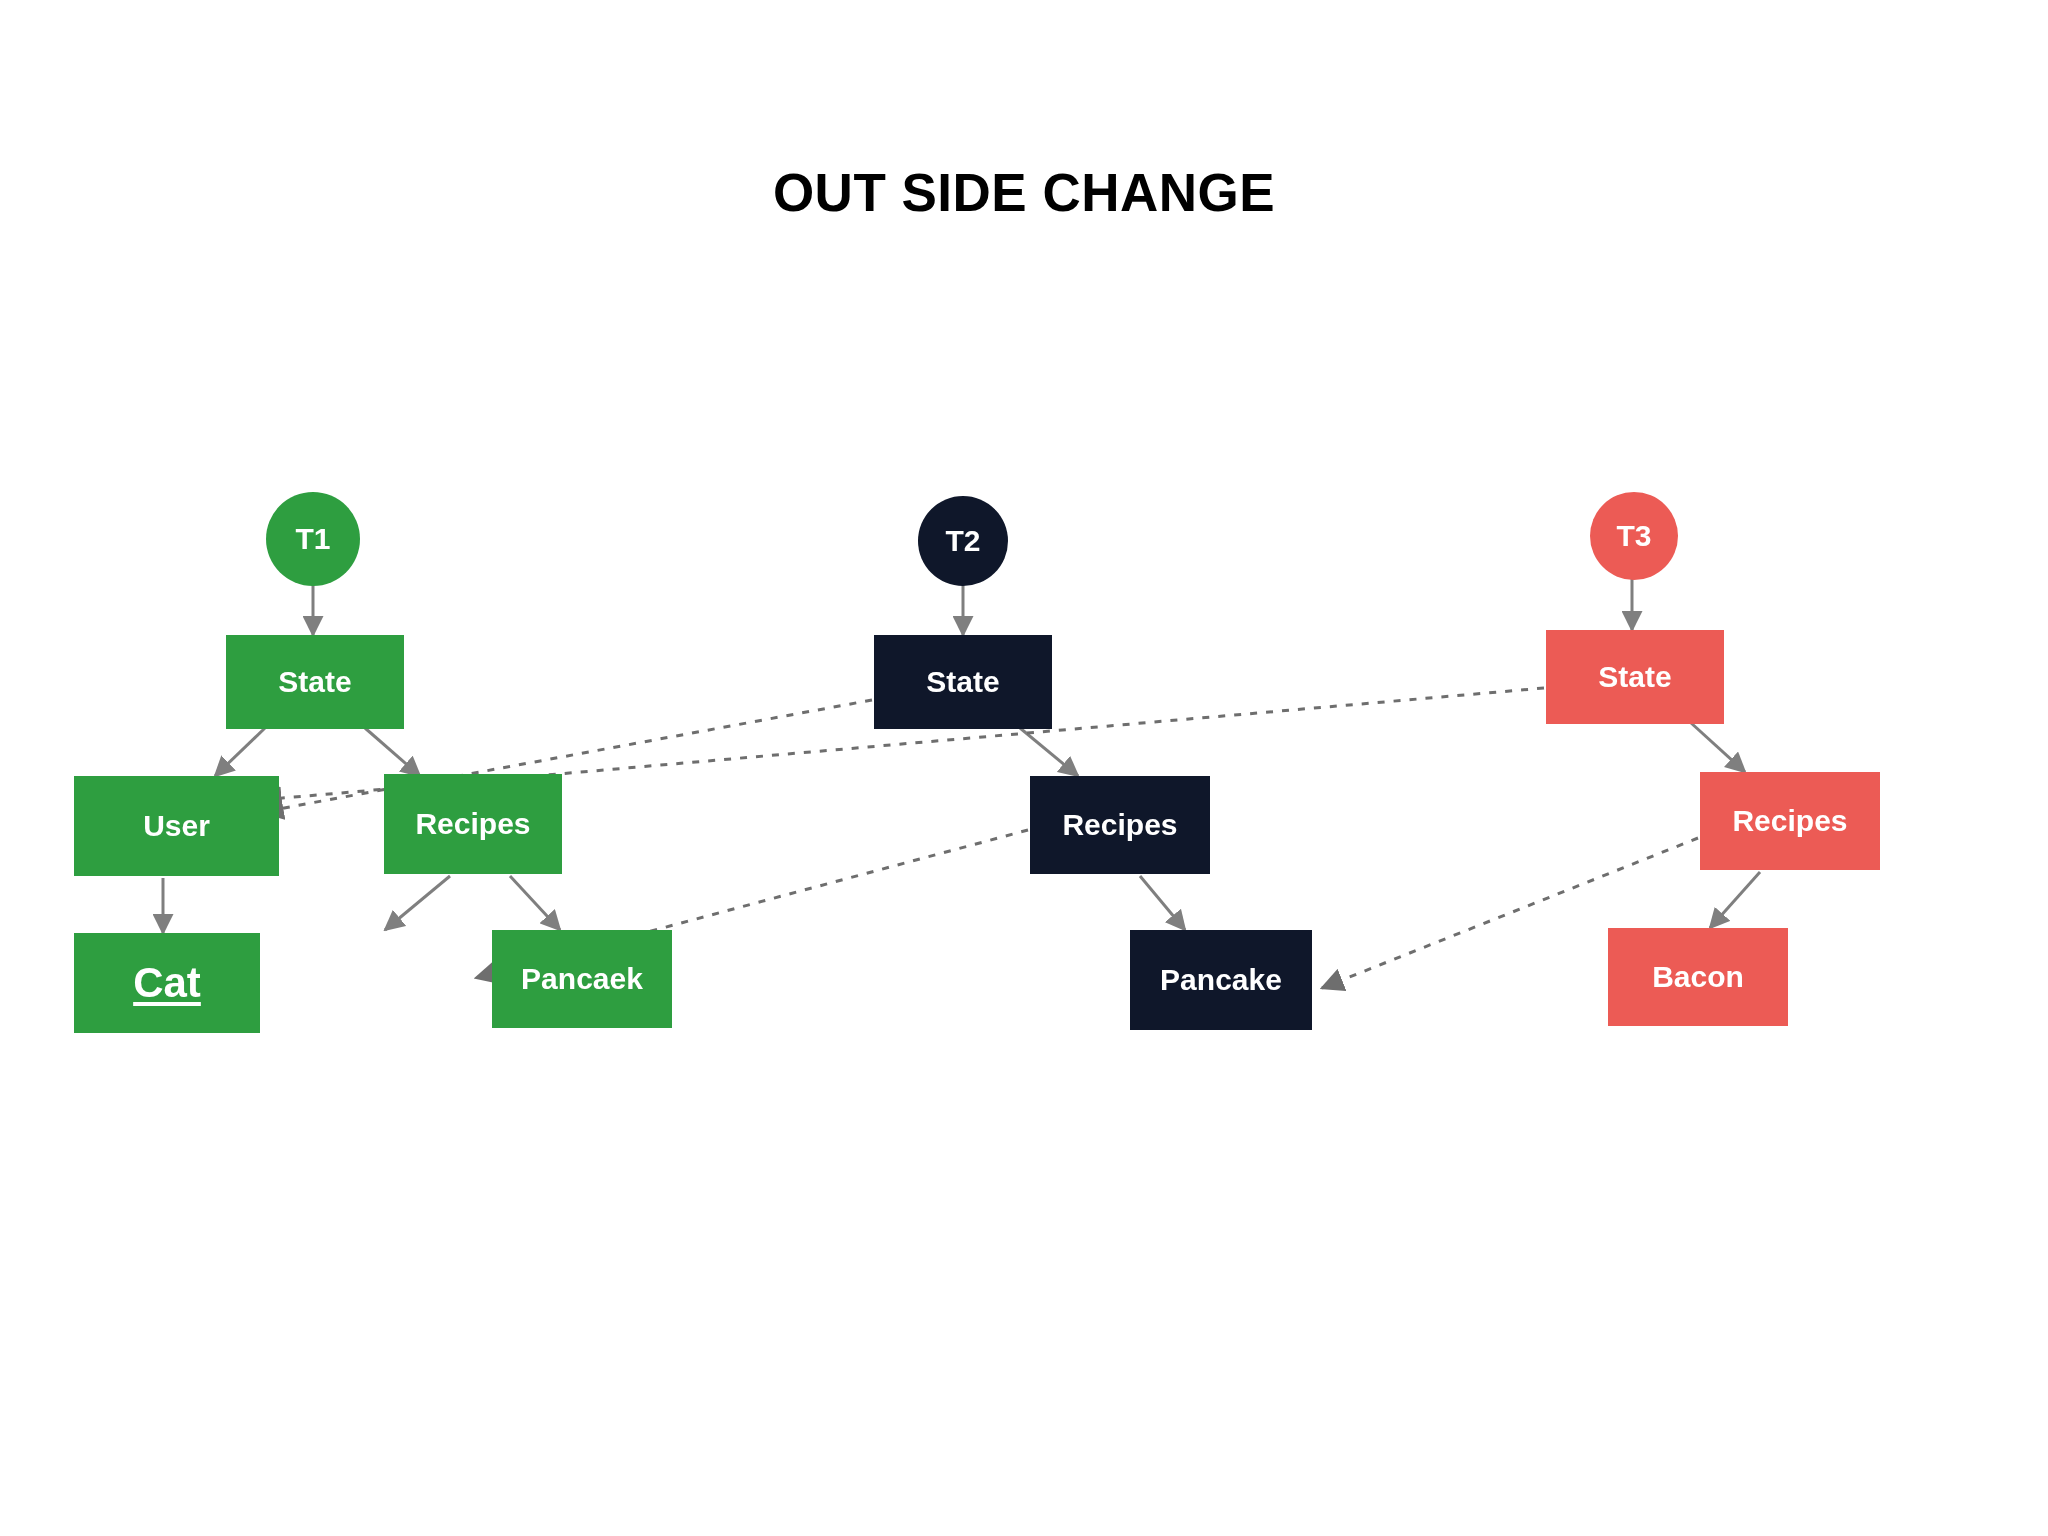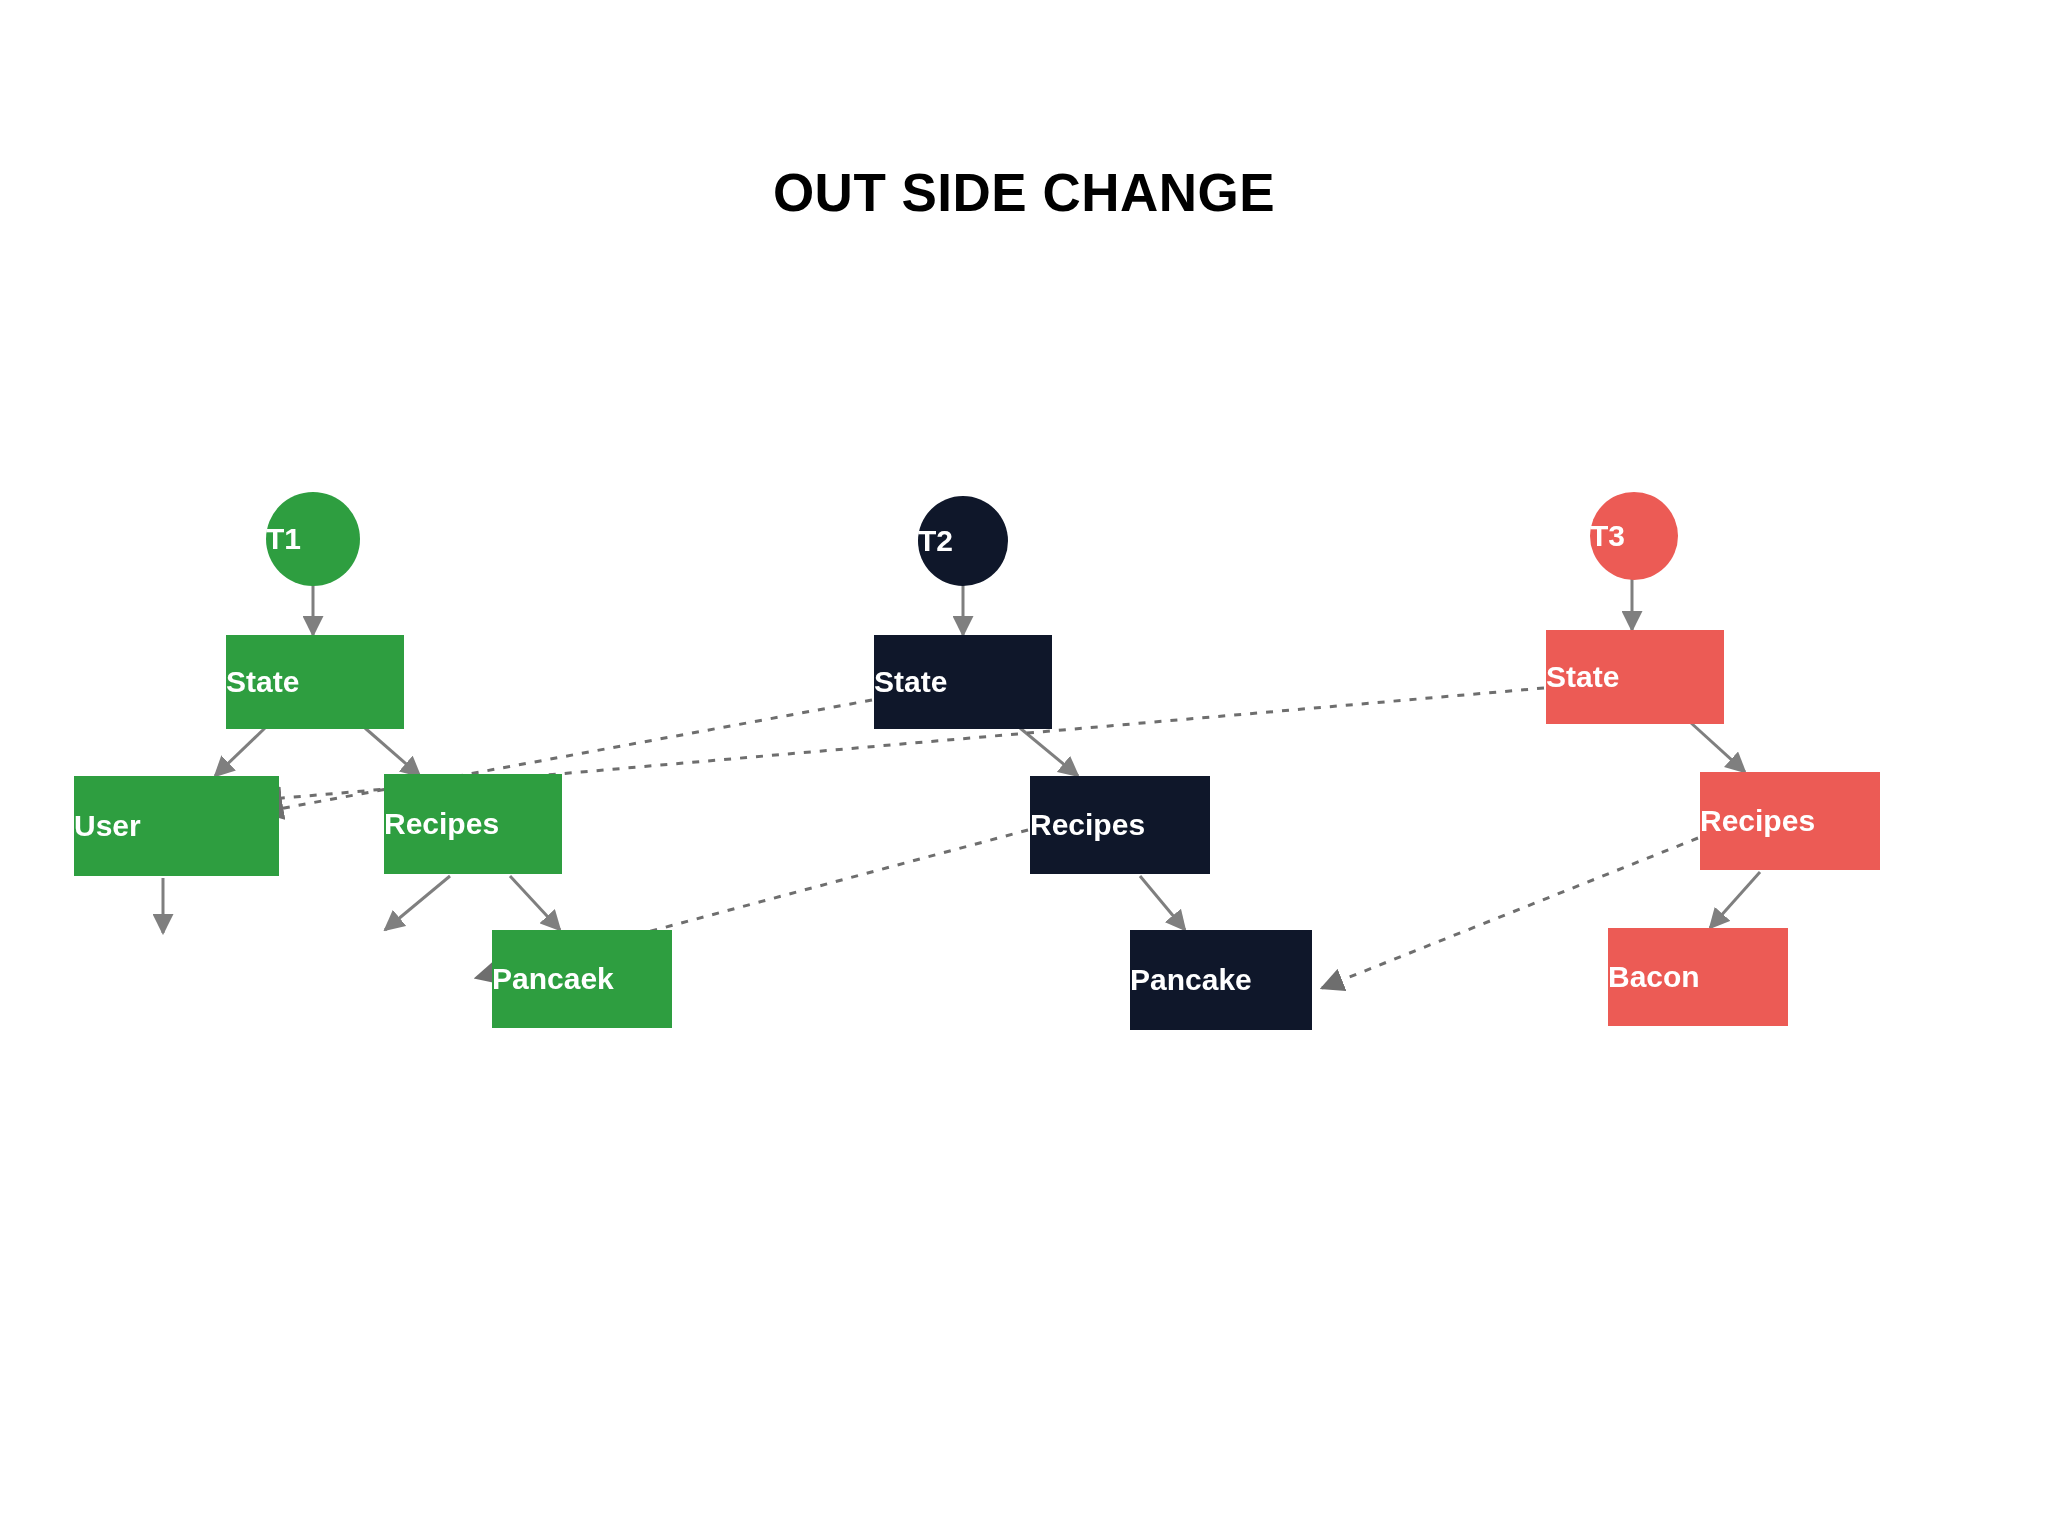--- a/index.html
+++ b/index.html
@@ -47,21 +47,21 @@
     width: 2048px;
     height: 1536px;
     pointer-events: none;
   }
 
   
   .node {
     position: absolute;
     display: flex;
     align-items: center;
-    justify-content: flex-start;
+    justify-content: center;
     color: #ffffff;
     font-weight: bold;
     font-family: "Liberation Sans", sans-serif;
     box-sizing: border-box;
     z-index: 3;
     line-height: 1;
   }
   .node.box {
     font-size: 30px;
   }
@@ -119,20 +119,23 @@
   </div>
   <div class="node box green" style="left:226px; top:635px; width:178px; height:94px;">
     <span class="label">State</span>
   </div>
   <div class="node box green" style="left:74px; top:776px; width:205px; height:100px;">
     <span class="label">User</span>
   </div>
   <div class="node box green" style="left:384px; top:774px; width:178px; height:100px;">
     <span class="label">Recipes</span>
   </div>
+  <div class="node box green emphasis" style="left:74px; top:933px; width:186px; height:100px;">
+    <span class="label">Cat</span>
+  </div>
   <div class="node box green" style="left:492px; top:930px; width:180px; height:98px;">
     <span class="label">Pancaek</span>
   </div>
 
   <div class="node circle blue" style="left:918px; top:496px; width:90px; height:90px;">
     <span class="label">T2</span>
   </div>
   <div class="node box blue" style="left:874px; top:635px; width:178px; height:94px;">
     <span class="label">State</span>
   </div>

